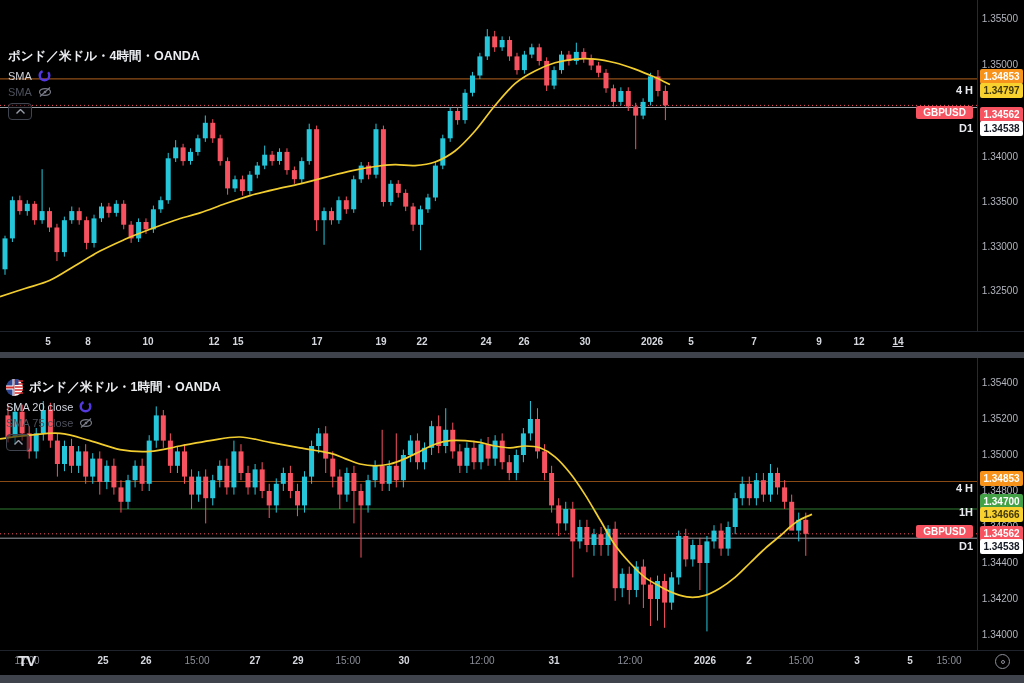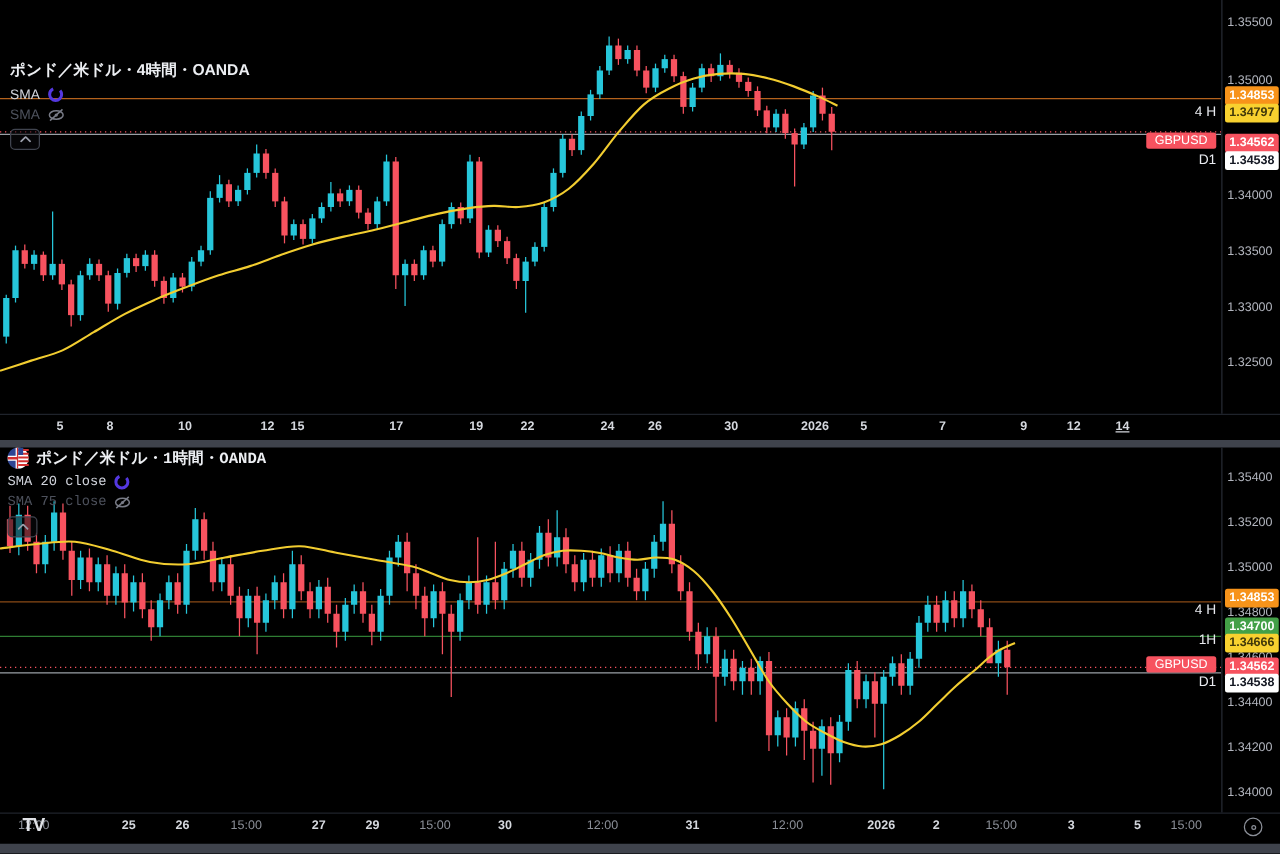--- a/index.html
+++ b/index.html
@@ -5,21 +5,21 @@
   html,body{margin:0;padding:0;background:#000;}
   *{box-sizing:border-box;}
   .stage{position:relative;width:1024px;height:683px;background:#000;overflow:hidden;
          font-family:"Liberation Sans",sans-serif;color:#b2b5be;}
   .panel{position:absolute;left:0;width:1024px;}
   .plot{position:absolute;left:0;top:0;overflow:hidden;}
   .paxis{position:absolute;top:0;right:0;width:47px;border-left:1px solid #262a33;}
   .tick{position:absolute;right:6px;font-size:10px;color:#b2b5be;white-space:nowrap;}
   .pbox{position:absolute;left:2px;right:1px;height:15px;border-radius:2px;
         font-size:10px;font-weight:bold;display:flex;align-items:center;justify-content:center;z-index:3;}
-  .tag{position:absolute;right:4px;font-size:11px;font-weight:normal;color:#e8eaef;z-index:3;white-space:nowrap;}
+  .tag{position:absolute;right:4px;font-size:11px;font-weight:bold;color:#e8eaef;z-index:3;white-space:nowrap;}
   .tag.pill{background:#f7525f;color:#fff;border-radius:2px;padding:1px 7px;font-size:10px;}
   .taxis{position:absolute;left:0;width:1024px;border-top:1px solid #1f232b;}
   .ttick{position:absolute;top:4px;transform:translateX(-50%);font-size:10px;color:#d5d8de;font-weight:bold;}
   .ttick.dim{color:#8b8f98;font-weight:normal;}
   .hdr{position:absolute;z-index:5;}
   .title{font-size:12.5px;font-weight:bold;color:#eceef2;white-space:nowrap;}
   .indrow{display:flex;align-items:center;gap:6px;font-size:11px;color:#d1d4dc;margin-top:4px;}
   .indrow.off{color:#4d515c;}
   .chev{width:24px;height:17px;border:1px solid #40444f;border-radius:4px;background:rgba(10,10,12,.55);
         display:flex;align-items:center;justify-content:center;margin-top:5px;cursor:pointer;}
@@ -932,21 +932,21 @@
             <line x1="805.78" x2="805.78" y1="154.6" y2="197.8" stroke="#f7525f" stroke-width="1"></line>
             <rect x="803.3" y="161.8" width="5" height="14.0" fill="#f7525f"></rect>
           </g>
           <path d="M 0 80.8 C 5.0 80.2, 20.0 78.1, 30 77.2 C 40.0 76.3, 50.0 74.5, 60 75.4 C 70.0 76.3, 80.0 79.9, 90 82.6 C 100.0 85.3, 110.0 89.8, 120 91.6 C 130.0 93.4, 140.0 94.0, 150 93.4 C 160.0 92.8, 170.0 89.8, 180 88.0 C 190.0 86.2, 200.0 84.1, 210 82.6 C 220.0 81.1, 230.0 78.7, 240 79.0 C 250.0 79.3, 260.0 82.6, 270 84.4 C 280.0 86.2, 290.0 88.0, 300 89.8 C 310.0 91.6, 322.5 93.4, 330 95.2 C 337.5 97.0, 340.0 98.8, 345 100.6 C 350.0 102.4, 355.0 104.8, 360 106.0 C 365.0 107.2, 370.0 107.8, 375 107.8 C 380.0 107.8, 385.0 107.2, 390 106.0 C 395.0 104.8, 400.0 102.7, 405 100.6 C 410.0 98.5, 415.0 95.8, 420 93.4 C 425.0 91.0, 430.0 88.0, 435 86.2 C 440.0 84.4, 445.0 83.2, 450 82.6 C 455.0 82.0, 460.0 82.3, 465 82.6 C 470.0 82.9, 475.0 83.5, 480 84.4 C 485.0 85.3, 490.0 87.1, 495 88.0 C 500.0 88.9, 505.0 89.8, 510 89.8 C 515.0 89.8, 520.0 88.0, 525 88.0 C 530.0 88.0, 535.0 88.0, 540 89.8 C 545.0 91.6, 550.0 94.6, 555 98.8 C 560.0 103.0, 565.0 108.7, 570 115.0 C 575.0 121.3, 580.0 128.8, 585 136.6 C 590.0 144.4, 595.0 153.4, 600 161.8 C 605.0 170.2, 610.0 179.8, 615 187.0 C 620.0 194.2, 625.0 199.6, 630 205.0 C 635.0 210.4, 640.0 215.5, 645 219.4 C 650.0 223.3, 655.0 225.7, 660 228.4 C 665.0 231.1, 670.0 233.8, 675 235.6 C 680.0 237.4, 685.0 238.9, 690 239.2 C 695.0 239.5, 700.0 238.9, 705 237.4 C 710.0 235.9, 715.0 233.2, 720 230.2 C 725.0 227.2, 730.0 223.6, 735 219.4 C 740.0 215.2, 745.0 209.8, 750 205.0 C 755.0 200.2, 760.0 195.1, 765 190.6 C 770.0 186.1, 775.8 181.6, 780 178.0 C 784.2 174.4, 786.7 171.7, 790 169.0 C 793.3 166.3, 796.3 163.9, 800 161.8 C 803.7 159.7, 810.0 157.3, 812 156.4" fill="none" stroke="#f2cd30" stroke-width="1.7" stroke-linejoin="round"></path>
         </svg>
         <div class="tag" style="top: 124px;">4 H</div>
         <div class="tag" style="top: 148px;">1H</div>
         <div class="tag pill" style="top: 167px;">GBPUSD</div>
         <div class="tag" style="top: 182px;">D1</div>
       </div>
-    <div class="hdr" style="left:6px;top:0;font-family:Liberation Mono, monospace;">
+    <div class="hdr" style="left:6px;top:21px;">
       <div style="display:flex;align-items:center;gap:6px;">
         <span>
           <svg width="17" height="17" viewBox="0 0 17 17">
             <clipPath id="cpL">
                 <rect x="0" y="0" width="8.5" height="17"></rect>
               </clipPath>
             <clipPath id="cpR">
                 <rect x="8.5" y="0" width="8.5" height="17"></rect>
               </clipPath>
             <g clip-path="url(#cpL)">

